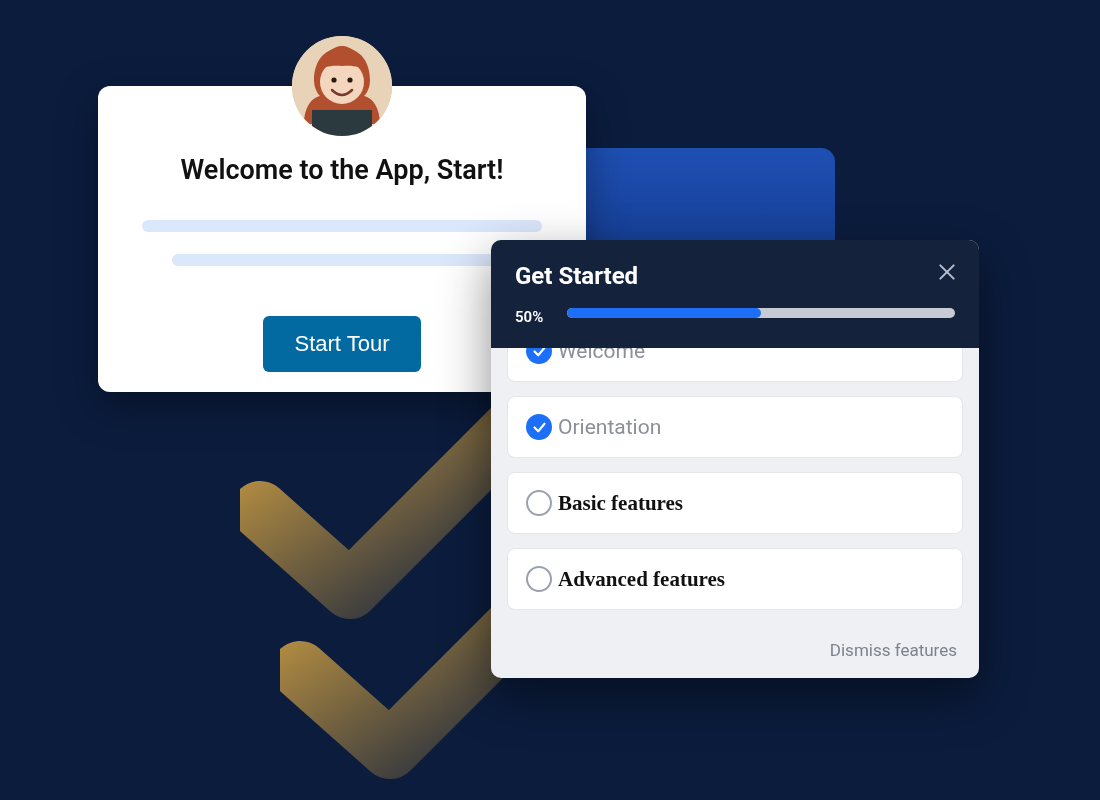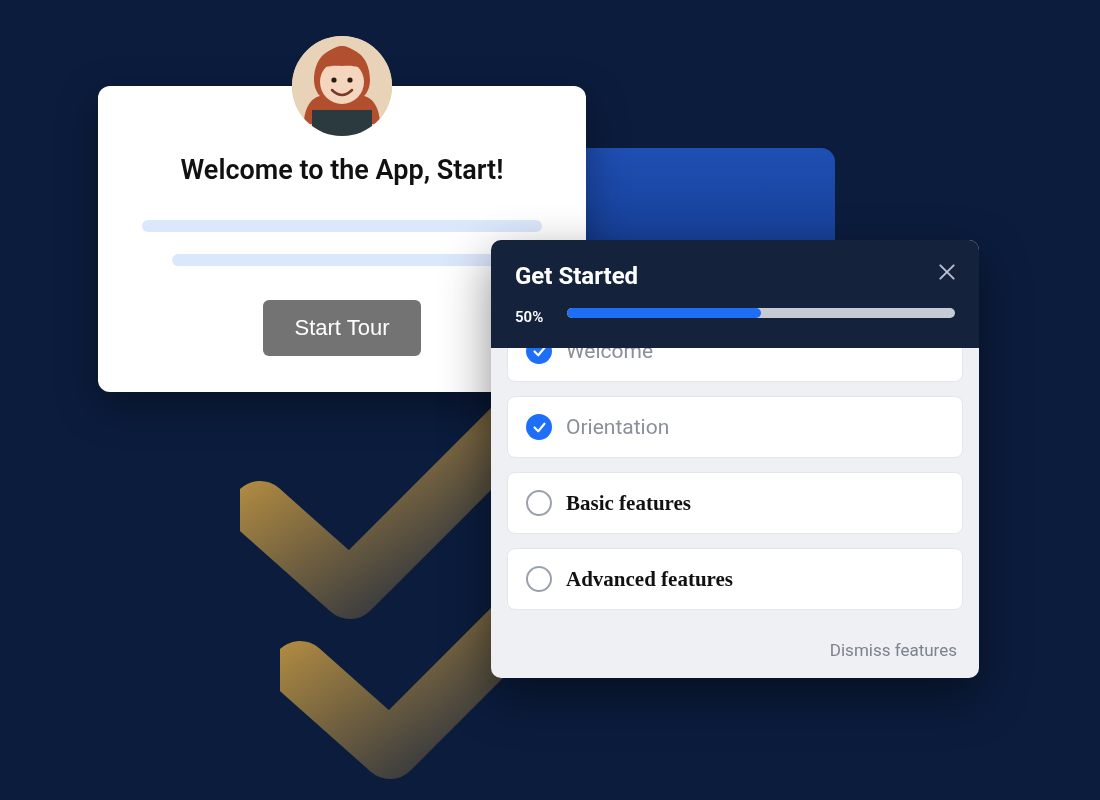--- a/index.html
+++ b/index.html
@@ -66,22 +66,22 @@
   .skeleton {
     background: #dbe7fb;
     border-radius: 6px;
     height: 12px;
     margin: 0 auto;
   }
   .sk1 { width: 400px; margin-top: 34px; }
   .sk2 { width: 340px; margin-top: 22px; }
   .start-tour-btn {
     display: inline-block;
-    margin-top: 34px;
-    background: #737373;
+    margin-top: 50px;
+    background: #0369a1;
     color: #fff;
     font-size: 22px;
     font-weight: 500;
     border: none;
     border-radius: 6px;
     padding: 15px 32px;
     cursor: pointer;
   }
 
   
@@ -146,21 +146,21 @@
   .checklist-body {
     padding: 0 16px 14px 16px;
   }
   .check-item {
     background: #fff;
     border: 1px solid #e3e6eb;
     border-radius: 8px;
     padding: 17px 18px;
     display: flex;
     align-items: center;
-    gap: 14px;
+    gap: 6px;
     margin-top: 14px;
     cursor: pointer;
   }
   .check-item:first-child { margin-top: -28px; }
   .check-circle {
     width: 26px;
     height: 26px;
     border-radius: 50%;
     flex-shrink: 0;
     display: flex;

